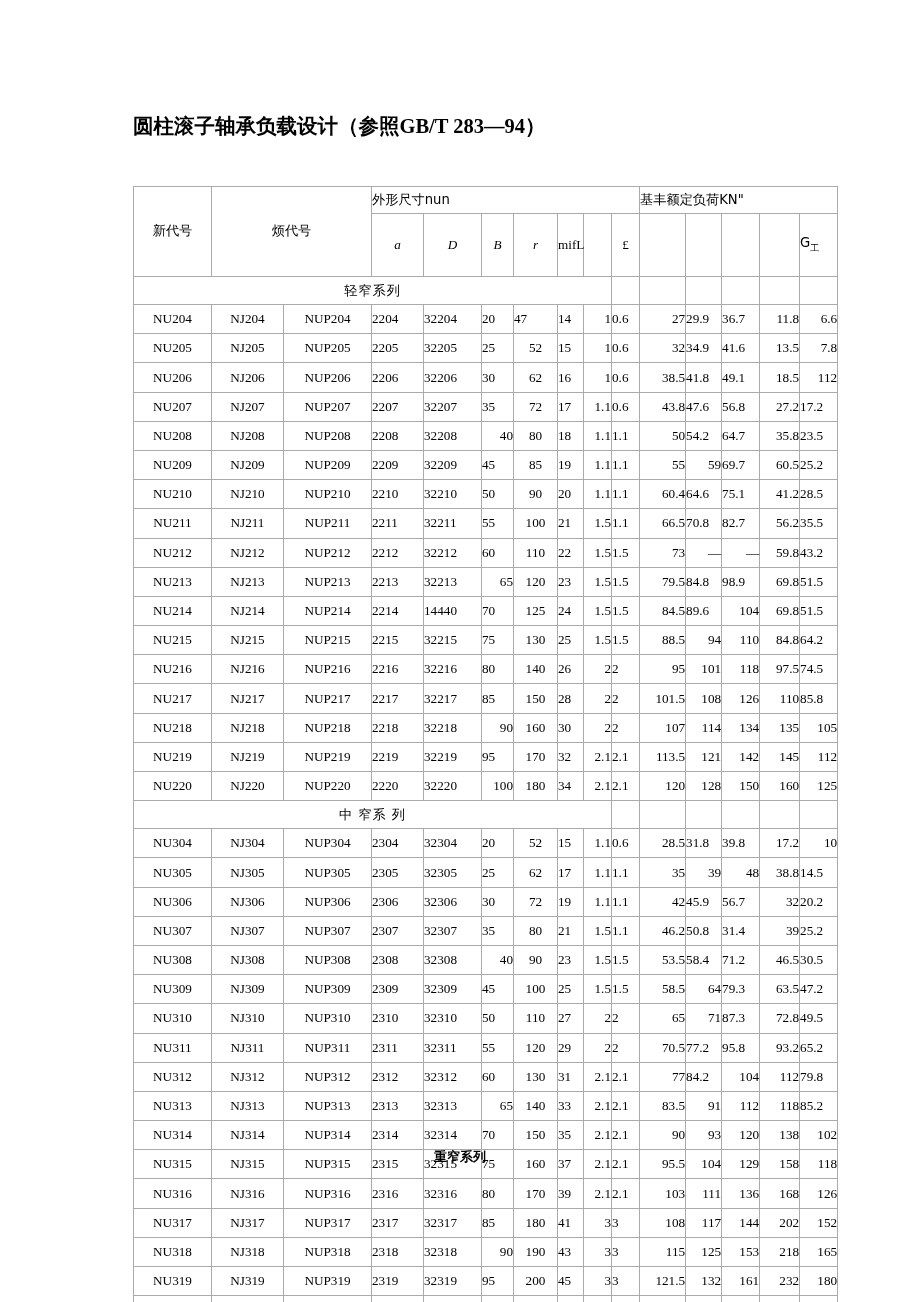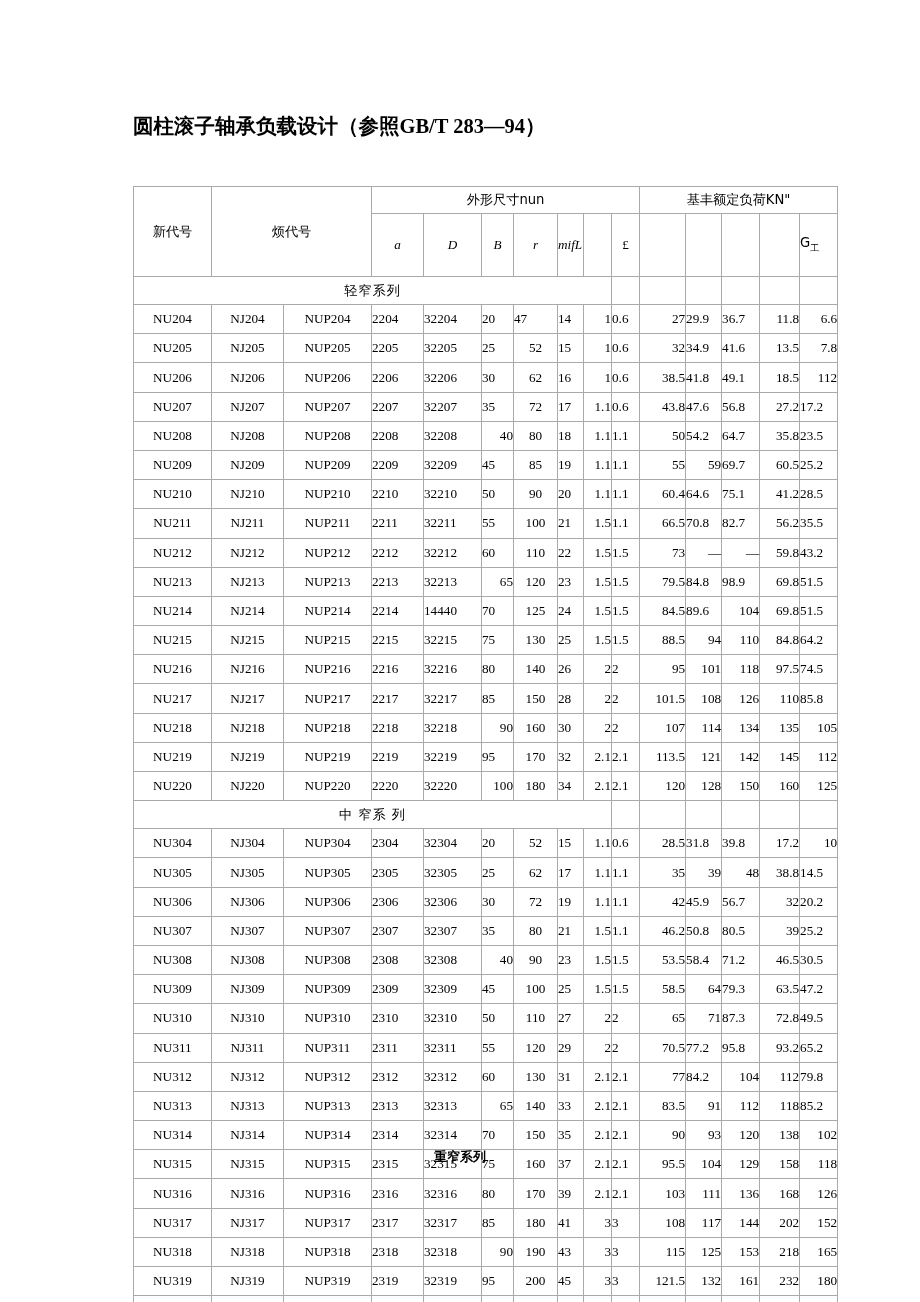--- a/index.html
+++ b/index.html
@@ -53,44 +53,43 @@
     font-size: 13.2px;
   }
   
   table.bearing-table {
     border: 1px solid #777;
   }
 
   .hdr-tall { height: 62px; }
   .hdr-cn {
     text-align: center;
-    font-family: Liberation Serif, serif;
+    font-family: Liberation Mono, monospace;
     font-size: 13px;
     font-weight: bold;
   }
   .hdr-cn-plain {
-    text-align: center;
+    text-align: left;
     font-family: "DejaVu Sans", sans-serif;
     font-size: 12.5px;
     font-weight: bold;
   }
   .sym {
     text-align: center;
     font-style: italic;
     font-size: 19px;
     font-family: "Liberation Serif", "DejaVu Serif", serif;
   }
   .sym-sm {
     text-align: center;
     font-style: italic;
     font-size: 12px;
   }
   .sym-tiny {
     text-align: left;
-    font-style: italic;
     font-size: 8.5px;
   }
   .sym-pound {
     text-align: center;
     font-size: 19px;
     font-family: "Liberation Serif", "DejaVu Serif", serif;
   }
   .sym-g {
     text-align: left;
     font-size: 18px;
@@ -549,21 +548,21 @@
           <td class="c-code">NUP307</td>
           <td class="c-old">2307</td>
           <td class="c-old">32307</td>
           <td class="num-l">35</td>
           <td class="num-r">80</td>
           <td class="num-l">21</td>
           <td class="num-rr">1.5</td>
           <td class="num-l">1.1</td>
           <td class="num-rr">46.2</td>
           <td class="num-l">50.8</td>
-          <td class="num-l">80.5</td>
+          <td class="num-l">31.4</td>
           <td class="num-rr">39</td>
           <td class="num-l">25.2</td>
         </tr>
         <tr class="data-row">
           <td class="c-code">NU308</td>
           <td class="c-code">NJ308</td>
           <td class="c-code">NUP308</td>
           <td class="c-old">2308</td>
           <td class="c-old">32308</td>
           <td class="num-rr">40</td>

